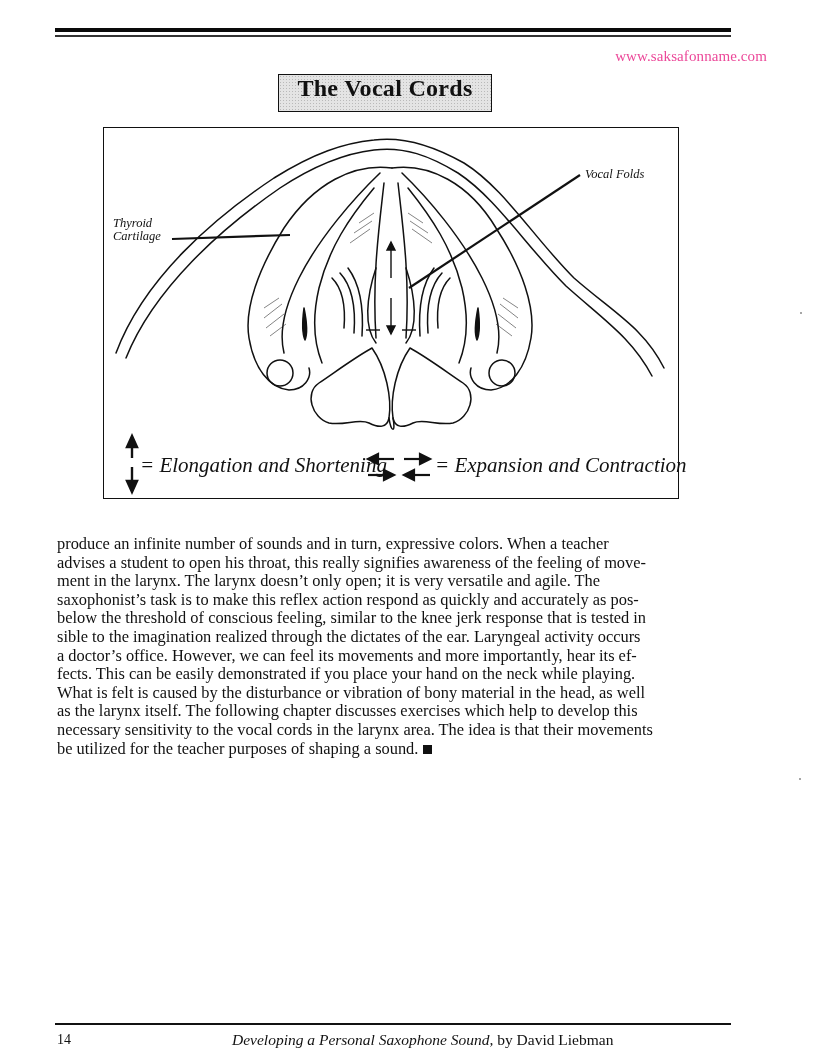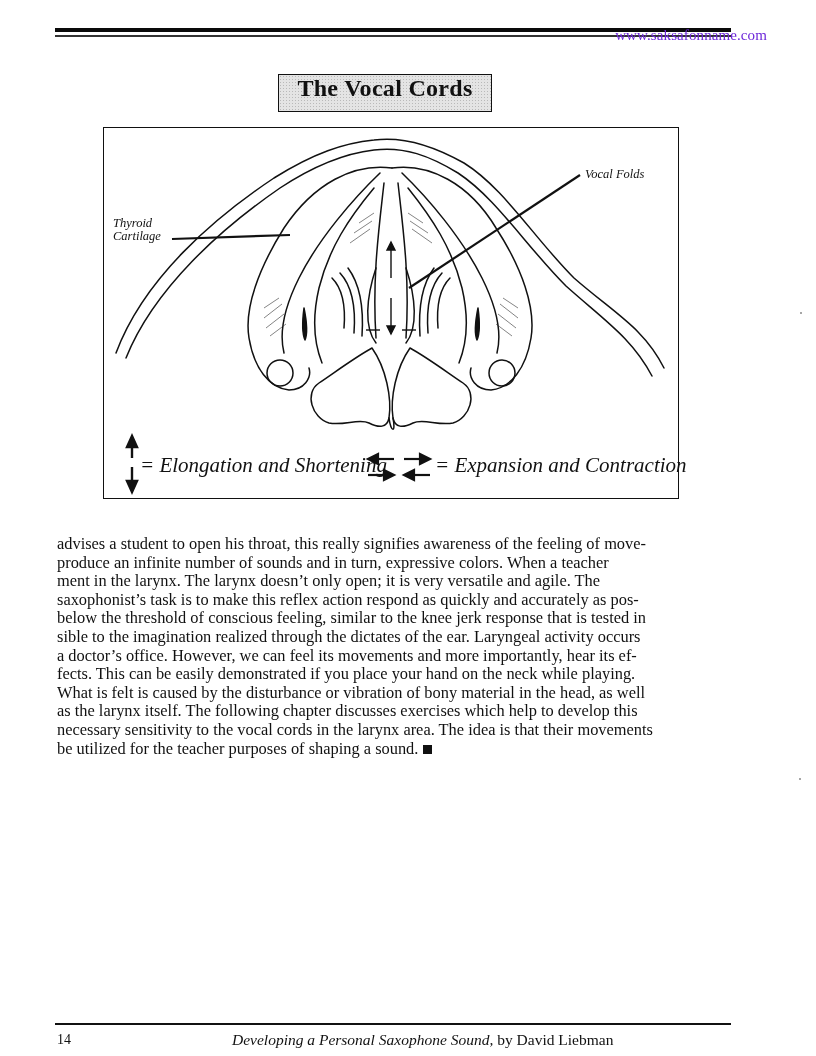--- a/index.html
+++ b/index.html
@@ -1,20 +1,20 @@
 <!DOCTYPE html>
 <html><head>
 <meta charset="utf-8">
 <style>
   html, body { margin: 0; padding: 0; background: #ffffff; }
   body { width: 816px; height: 1056px; position: relative; overflow: hidden;
          font-family: "Liberation Serif", "DejaVu Serif", serif; color: #111; }
   .rule-thick { position: absolute; left: 55px; width: 676px; top: 28px; height: 4px; background: #0a0a0a; }
   .rule-thin  { position: absolute; left: 55px; width: 676px; top: 35px; height: 1.5px; background: #333; }
-  .site-url { position: absolute; right: 49px; top: 27px; font-size: 15px; color: #6d28d9; letter-spacing: 0.1px; margin-left: 36px; }
+  .site-url { position: absolute; right: 49px; top: 48px; font-size: 15px; color: #ec4899; letter-spacing: 0.1px; margin-left: 36px; }
   .title-box { position: absolute; left: 278px; top: 74px; width: 212px; height: 36px;
                border: 1.5px solid #111;
                background-color: #e4e4e4;
                background-image: radial-gradient(#b9b9b9 0.6px, transparent 0.8px);
                background-size: 3px 3px;
                display: flex; align-items: flex-start; justify-content: center; }
   .title-box span { font-size: 24px; font-weight: bold; letter-spacing: 0.3px; }
   .figure { position: absolute; left: 103px; top: 127px; width: 574px; height: 370px;
             border: 1.5px solid #111; background: #fff; }
   .figure svg { position: absolute; left: 0; top: 0; }
@@ -121,22 +121,22 @@
     <span>Thyroid</span><br>
     <span>Cartilage</span>
   </div>
   <div class="label-it" style="left:481px; top:40px;">Vocal Folds</div>
 
   <div class="legend-text" style="left:36px; top:325px;">= Elongation and Shortening</div>
   <div class="legend-text" style="left:331px; top:325px;">= Expansion and Contraction</div>
 </div>
 
 <div class="body-text">
+  <span class="line">produce an infinite number of sounds and in turn, expressive colors. When a teacher</span>
   <span class="line">advises a student to open his throat, this really signifies awareness of the feeling of move-</span>
-  <span class="line">produce an infinite number of sounds and in turn, expressive colors. When a teacher</span>
   <span class="line">ment in the larynx. The larynx doesn’t only open; it is very versatile and agile. The</span>
   <span class="line">saxophonist’s task is to make this reflex action respond as quickly and accurately as pos-</span>
   <span class="line">below the threshold of conscious feeling, similar to the knee jerk response that is tested in</span>
   <span class="line">sible to the imagination realized through the dictates of the ear. Laryngeal activity occurs</span>
   <span class="line">a doctor’s office. However, we can feel its movements and more importantly, hear its ef-</span>
   <span class="line">fects. This can be easily demonstrated if you place your hand on the neck while playing.</span>
   <span class="line">What is felt is caused by the disturbance or vibration of bony material in the head, as well</span>
   <span class="line">as the larynx itself. The following chapter discusses exercises which help to develop this</span>
   <span class="line">necessary sensitivity to the vocal cords in the larynx area. The idea is that their movements</span>
   <span class="line"><span>be utilized for the teacher purposes of shaping a sound.</span><span class="end-mark"></span></span>

